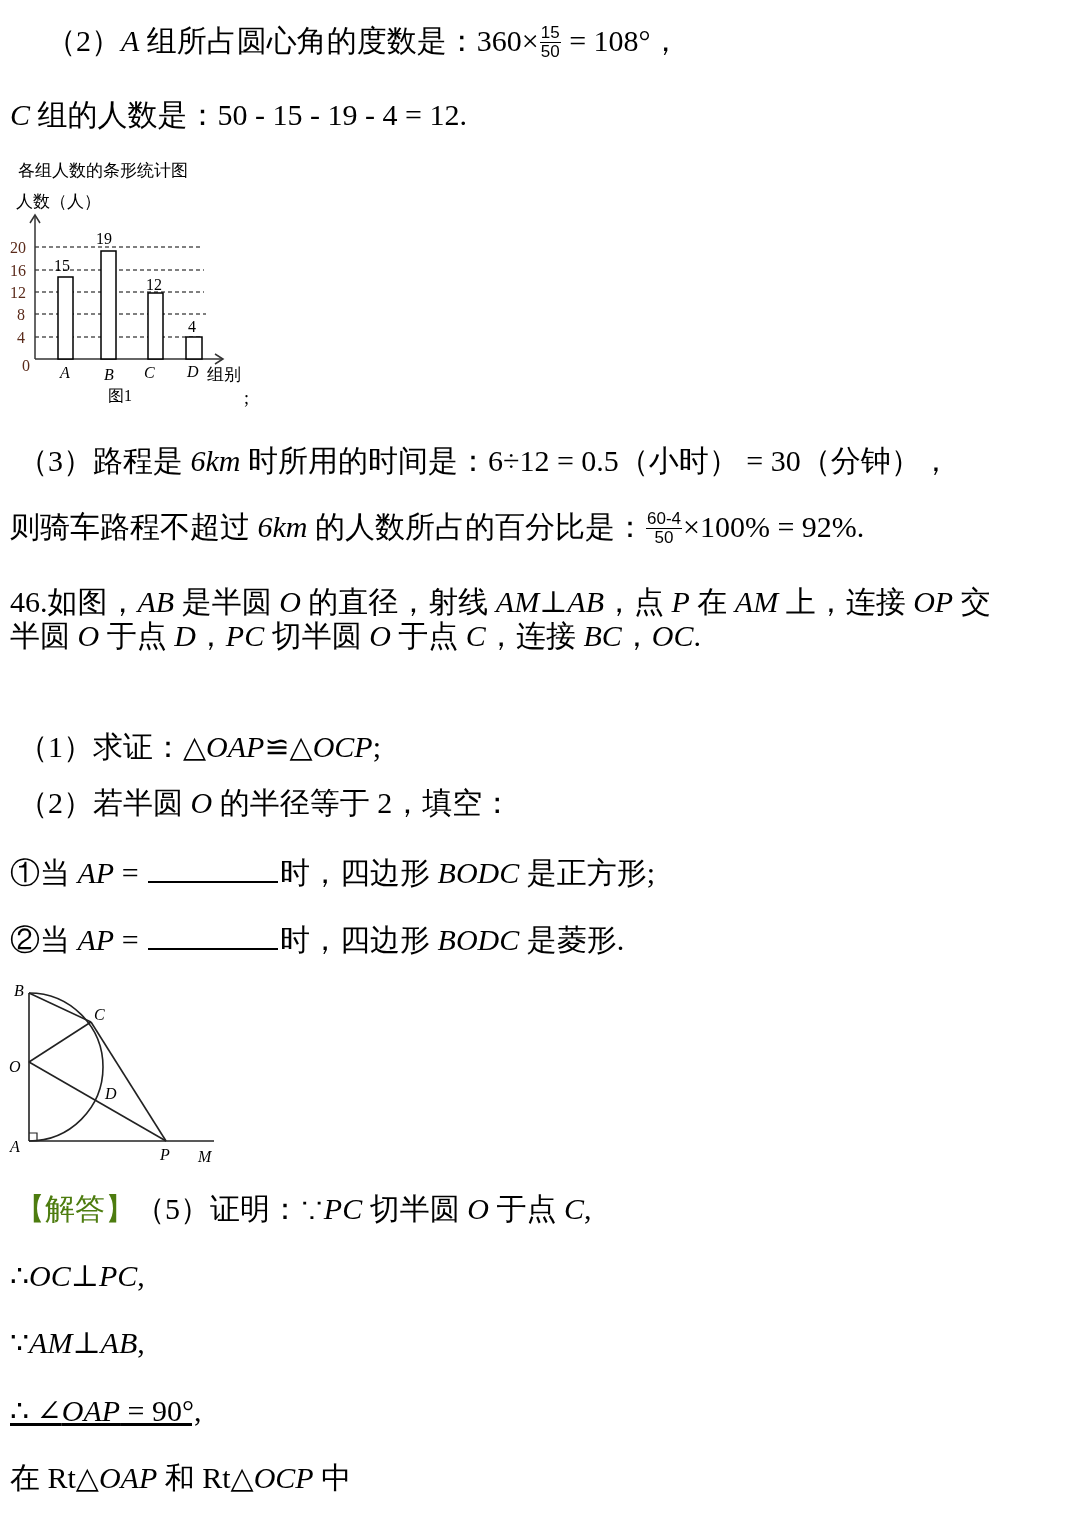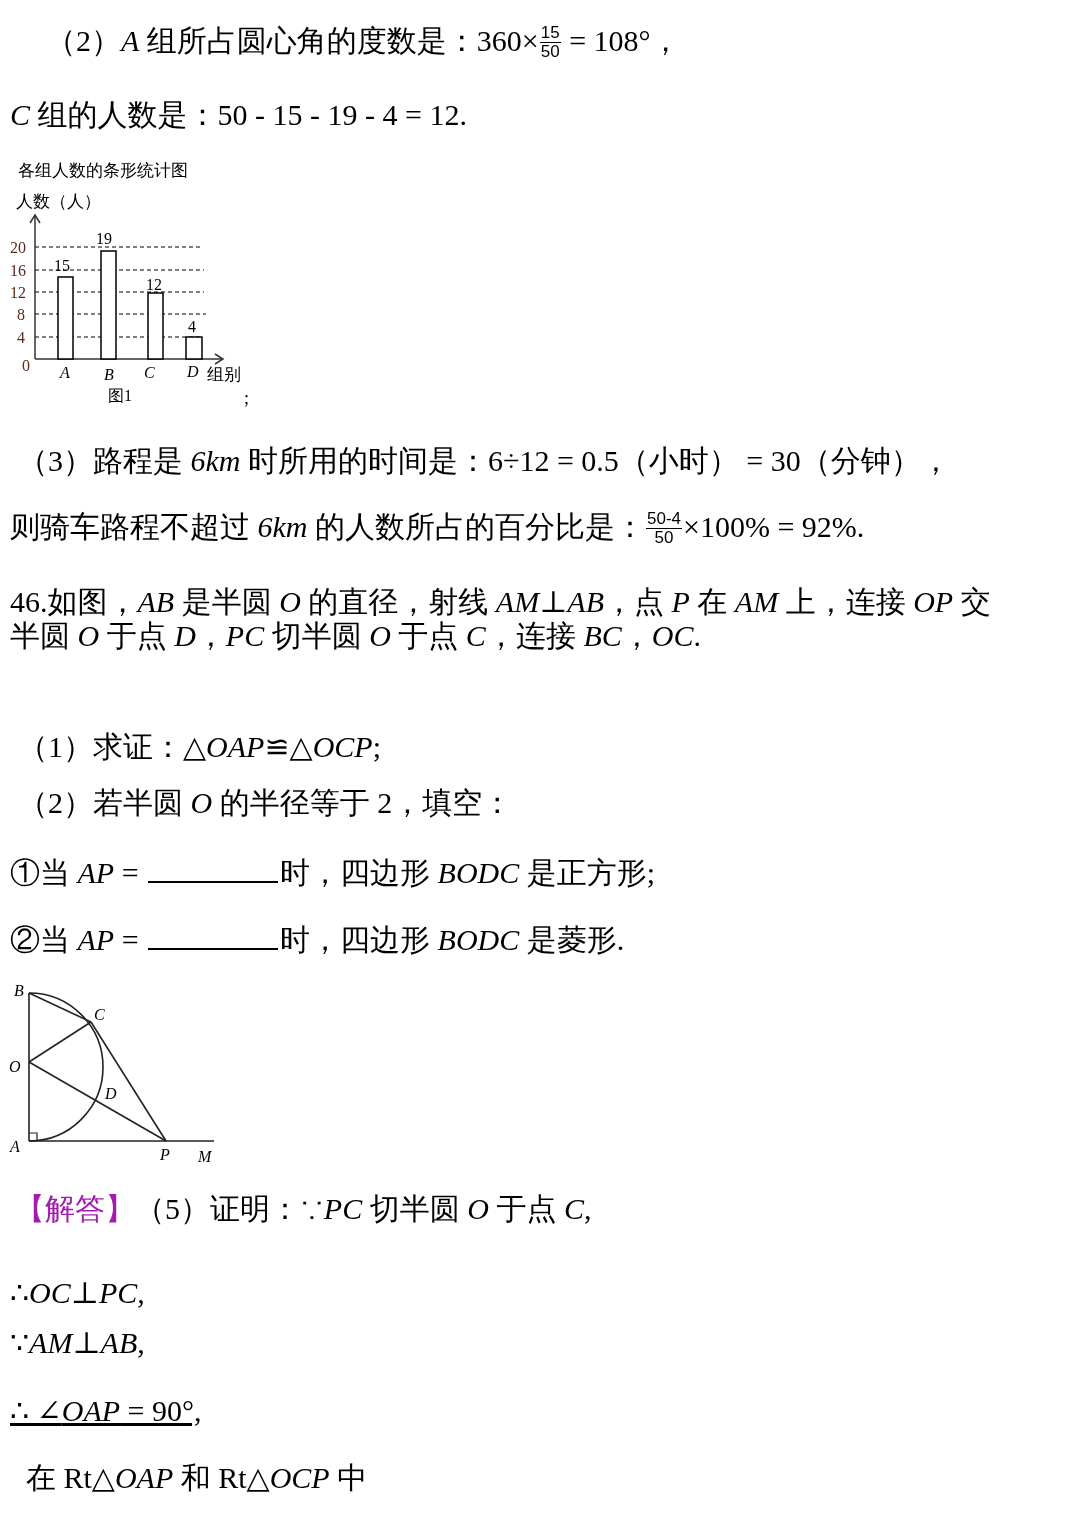--- a/index.html
+++ b/index.html
@@ -17,21 +17,21 @@
     display: inline-block; vertical-align: middle; text-align: center;
     font-size: 17px; line-height: 18px; margin: 0 1px; position: relative; top: -2px;
     font-family: "Liberation Sans", sans-serif;
   }
   .frac .num { display: block; border-bottom: 1px solid #000; padding: 0 1px; }
   .frac .den { display: block; }
   .blank {
     display: inline-block; width: 130px; border-bottom: 2px solid #000;
     height: 30px; vertical-align: baseline; margin: 0 2px;
   }
-  .answer-tag { color: #a21caf; font-family: Liberation Mono, monospace; }
+  .answer-tag { color: #4d7c0f; font-family: Liberation Mono, monospace; }
   .chart-wrap { position: absolute; left: 0; top: 150px; width: 270px; height: 265px; }
   .diagram-wrap { position: absolute; left: 0; top: 975px; width: 230px; height: 195px; }
   svg text { font-family: "Liberation Serif", serif; }
 </style>
 </head>
 <body>
 
 <div class="line" style="top:21px; left:18px;margin-left:28px;">
   <span>（2）</span><span class="i">A</span><span> 组所占圆心角的度数是：360×</span><span class="frac"><span class="num">15</span><span class="den">50</span></span><span> = 108°，</span>
 </div>
@@ -89,21 +89,21 @@
     <text x="207" y="380" font-size="17" font-family="DejaVu Sans, sans-serif">组别</text>
     <text x="108" y="401" font-size="16" font-family="DejaVu Sans, sans-serif">图1</text>
     <text x="244" y="404" font-size="18">;</text>
   </svg>
 </div>
 
 <div class="line" style="top:441px; left:18px;text-align:center;">
   <span>（3）路程是 </span><span class="i">6km</span><span> 时所用的时间是：6÷12 = 0.5（小时） = 30（分钟），</span>
 </div>
 <div class="line" style="top:507px; left:10px;">
-  <span>则骑车路程不超过 </span><span class="i">6km</span><span> 的人数所占的百分比是：</span><span class="frac"><span class="num">50-4</span><span class="den">50</span></span><span>×100% = 92%.</span>
+  <span>则骑车路程不超过 </span><span class="i">6km</span><span> 的人数所占的百分比是：</span><span class="frac"><span class="num">60-4</span><span class="den">50</span></span><span>×100% = 92%.</span>
 </div>
 
 <div class="line" style="top:582px; left:10px;">
   <span>46.如图，</span><span class="i">AB</span><span> 是半圆 </span><span class="i">O</span><span> 的直径，射线 </span><span class="i">AM⊥AB</span><span>，点 </span><span class="i">P</span><span> 在 </span><span class="i">AM</span><span> 上，连接 </span><span class="i">OP</span><span> 交</span>
 </div>
 <div class="line" style="top:616px; left:10px;">
   <span>半圆 </span><span class="i">O</span><span> 于点 </span><span class="i">D</span><span>，</span><span class="i">PC</span><span> 切半圆 </span><span class="i">O</span><span> 于点 </span><span class="i">C</span><span>，连接 </span><span class="i">BC</span><span>，</span><span class="i">OC</span><span>.</span>
 </div>
 <div class="line" style="top:716px; left:18px;margin-top:11px;">
   <span>（1）求证：△</span><span class="i">OAP</span><span>≌△</span><span class="i">OCP</span><span>;</span>
@@ -146,24 +146,24 @@
       <text x="10" y="1152">A</text>
       <text x="160" y="1160">P</text>
       <text x="198" y="1162">M</text>
     </g>
   </svg>
 </div>
 
 <div class="line" style="top:1189px; left:15px;">
   <span class="answer-tag">【解答】</span><span>（5）证明：∵</span><span class="i">PC</span><span> 切半圆 </span><span class="i">O</span><span> 于点 </span><span class="i">C</span><span>,</span>
 </div>
-<div class="line" style="top:1256px; left:10px;margin-top:17px;">
+<div class="line" style="top:1256px; left:10px;">
   <span>∴</span><span class="i">OC⊥PC</span><span>,</span>
 </div>
 <div class="line" style="top:1323px; left:10px;">
   <span>∵</span><span class="i">AM⊥AB</span><span>,</span>
 </div>
 <div class="line" style="top:1391px; left:10px;text-decoration:underline;">
   <span>∴ ∠</span><span class="i">OAP</span><span> = 90°,</span>
 </div>
-<div class="line" style="top:1458px; left:10px;margin-left:16px;">
+<div class="line" style="top:1458px; left:10px;">
   <span>在 Rt△</span><span class="i">OAP</span><span> 和 Rt△</span><span class="i">OCP</span><span> 中</span>
 </div>
 
 </body></html>

